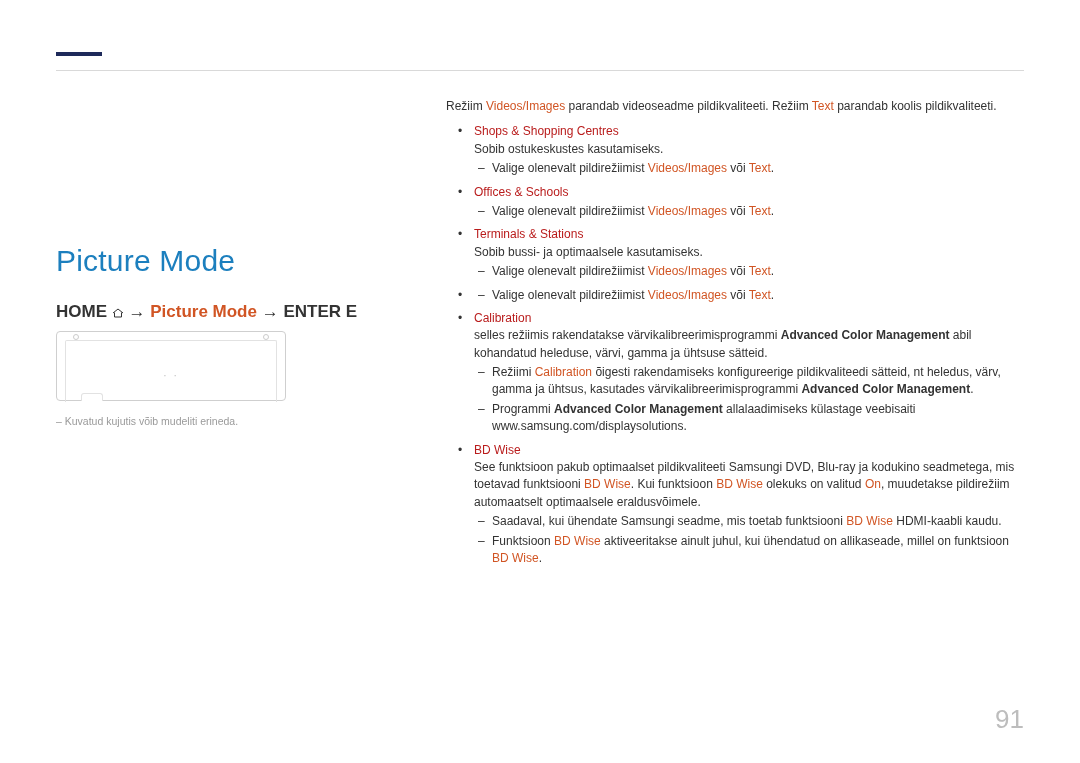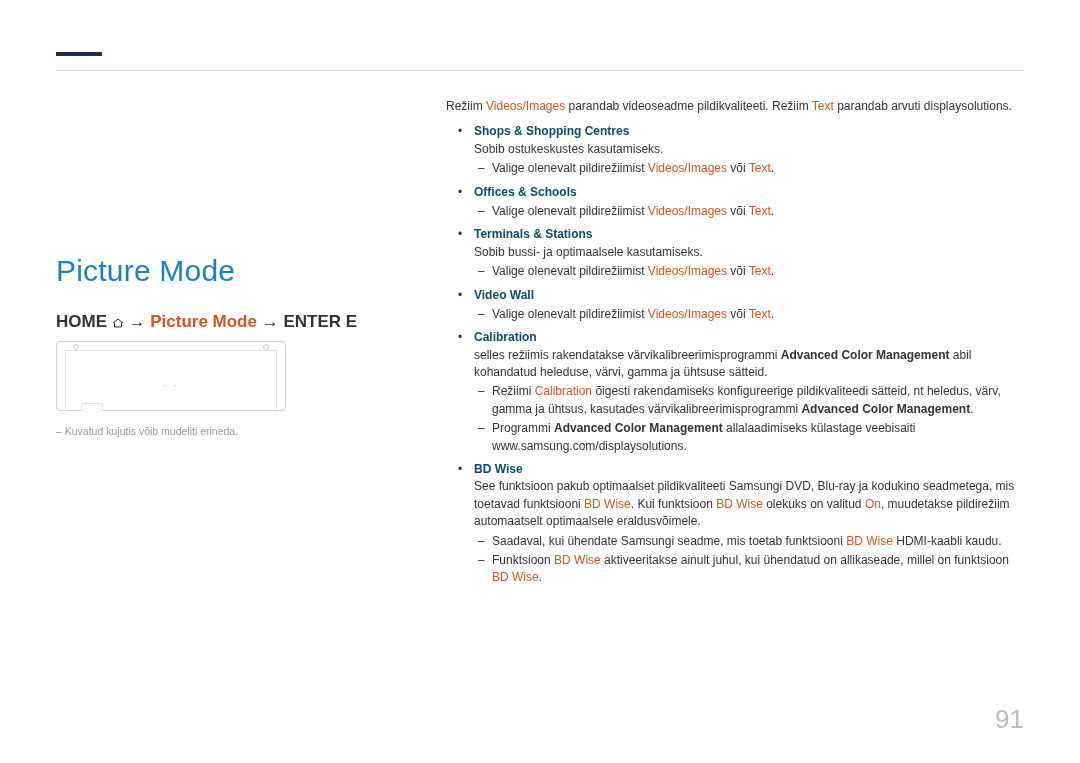--- a/index.html
+++ b/index.html
@@ -95,21 +95,21 @@
   .intro { margin-bottom: 4px; }
   ul.main { list-style: none; margin-top: 8px; }
   ul.main > li { position: relative; padding-left: 28px; margin-bottom: 6px; }
   ul.main > li::before {
     content: "•";
     position: absolute;
     left: 12px;
     top: 0;
     color: #333;
   }
-  .item-title { color: #0c4a6e; font-weight: 700; }
+  .item-title { color: #b91c1c; font-weight: 400; }
   .item-body { color: #333; }
   ul.sub { list-style: none; margin-top: 2px; }
   ul.sub > li { position: relative; padding-left: 18px; margin-bottom: 2px; }
   ul.sub > li::before {
     content: "–";
     position: absolute;
     left: 4px;
     top: 0;
     color: #333;
   }
@@ -149,21 +149,21 @@
       <div class="device-knob-b"></div>
       <div class="device-inner"></div>
       <div class="device-dots">· ·</div>
       <div class="device-tab"></div>
     </div>
     <div class="footnote">Kuvatud kujutis võib mudeliti erineda.</div>
   </div>
 
   <div class="right-col">
     <p class="intro">
-      <span>Režiim </span><span class="hl">Videos/Images</span><span> parandab videoseadme pildikvaliteeti. Režiim </span><span class="hl">Text</span><span> parandab arvuti displaysolutions.</span>
+      <span>Režiim </span><span class="hl">Videos/Images</span><span> parandab videoseadme pildikvaliteeti. Režiim </span><span class="hl">Text</span><span> parandab koolis pildikvaliteeti.</span>
     </p>
 
     <ul class="main" id="main-list">
         <li>
           <div class="item-title">Shops &amp; Shopping Centres</div>
           <div class="item-body">Sobib ostukeskustes kasutamiseks.</div>
           <ul class="sub">
             <li><span>Valige olenevalt pildirežiimist </span><span class="hl">Videos/Images</span><span> või </span><span class="hl">Text</span><span>.</span></li>
           </ul>
         </li>
@@ -174,21 +174,20 @@
           </ul>
         </li>
         <li>
           <div class="item-title">Terminals &amp; Stations</div>
           <div class="item-body">Sobib bussi- ja optimaalsele kasutamiseks.</div>
           <ul class="sub">
             <li><span>Valige olenevalt pildirežiimist </span><span class="hl">Videos/Images</span><span> või </span><span class="hl">Text</span><span>.</span></li>
           </ul>
         </li>
         <li>
-          <div class="item-title">Video Wall</div>
           <ul class="sub">
             <li><span>Valige olenevalt pildirežiimist </span><span class="hl">Videos/Images</span><span> või </span><span class="hl">Text</span><span>.</span></li>
           </ul>
         </li>
         <li>
           <div class="item-title">Calibration</div>
           <div class="item-body">selles režiimis rakendatakse värvikalibreerimisprogrammi <b style="font-weight:700;">Advanced Color Management</b> abil kohandatud heleduse, värvi, gamma ja ühtsuse sätteid.</div>
           <ul class="sub">
             <li>Režiimi <span class="hl">Calibration</span> õigesti rakendamiseks konfigureerige pildikvaliteedi sätteid, nt heledus, värv, gamma ja ühtsus, kasutades värvikalibreerimisprogrammi <b style="font-weight:700;">Advanced Color Management</b>.</li>
             <li>Programmi <b style="font-weight:700;">Advanced Color Management</b> allalaadimiseks külastage veebisaiti www.samsung.com/displaysolutions.</li>

